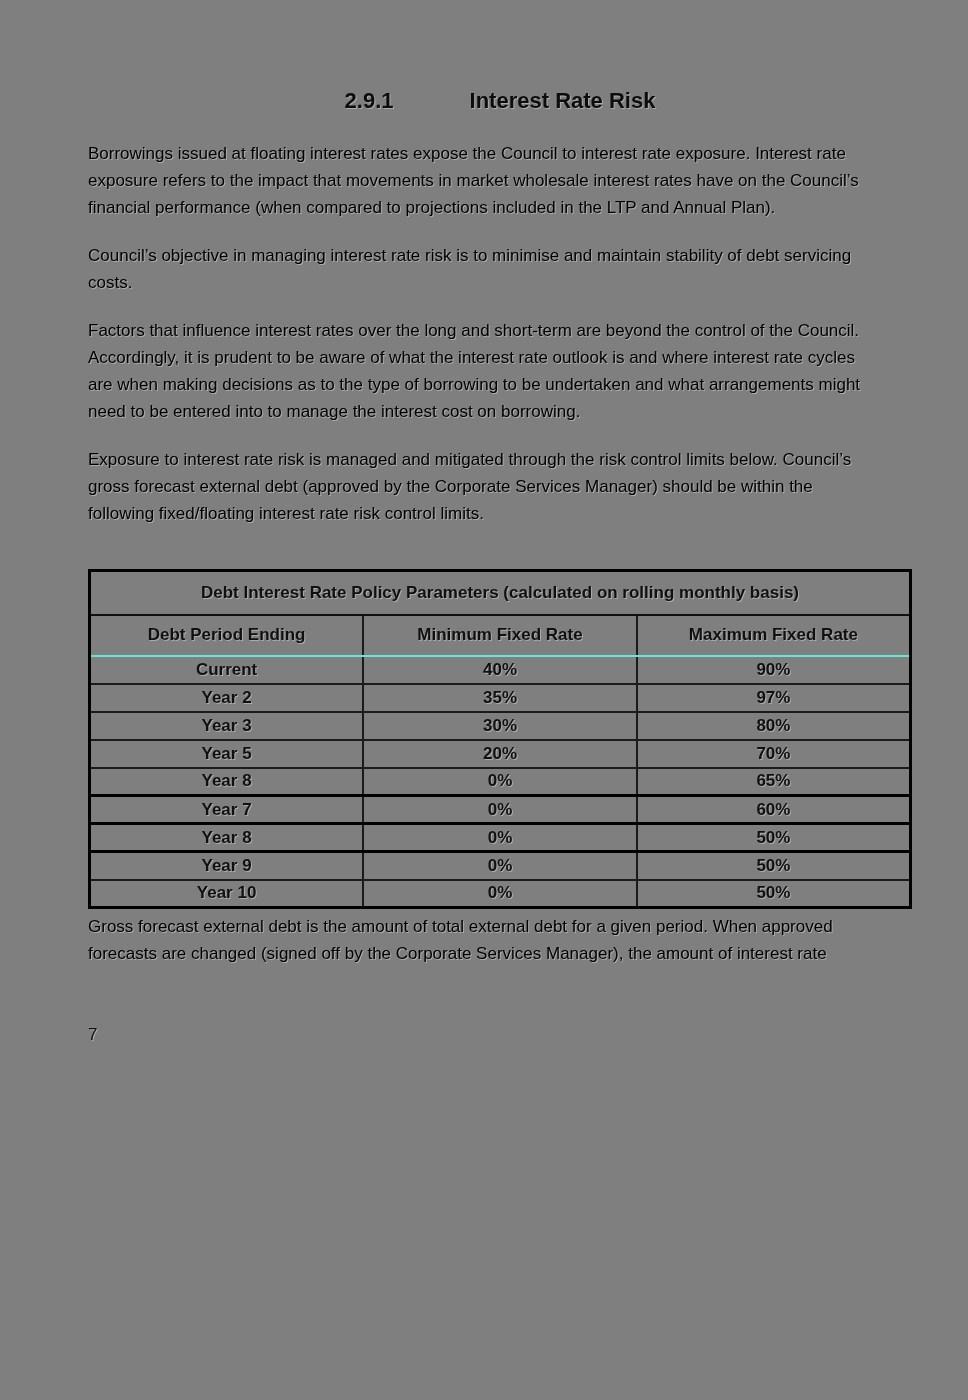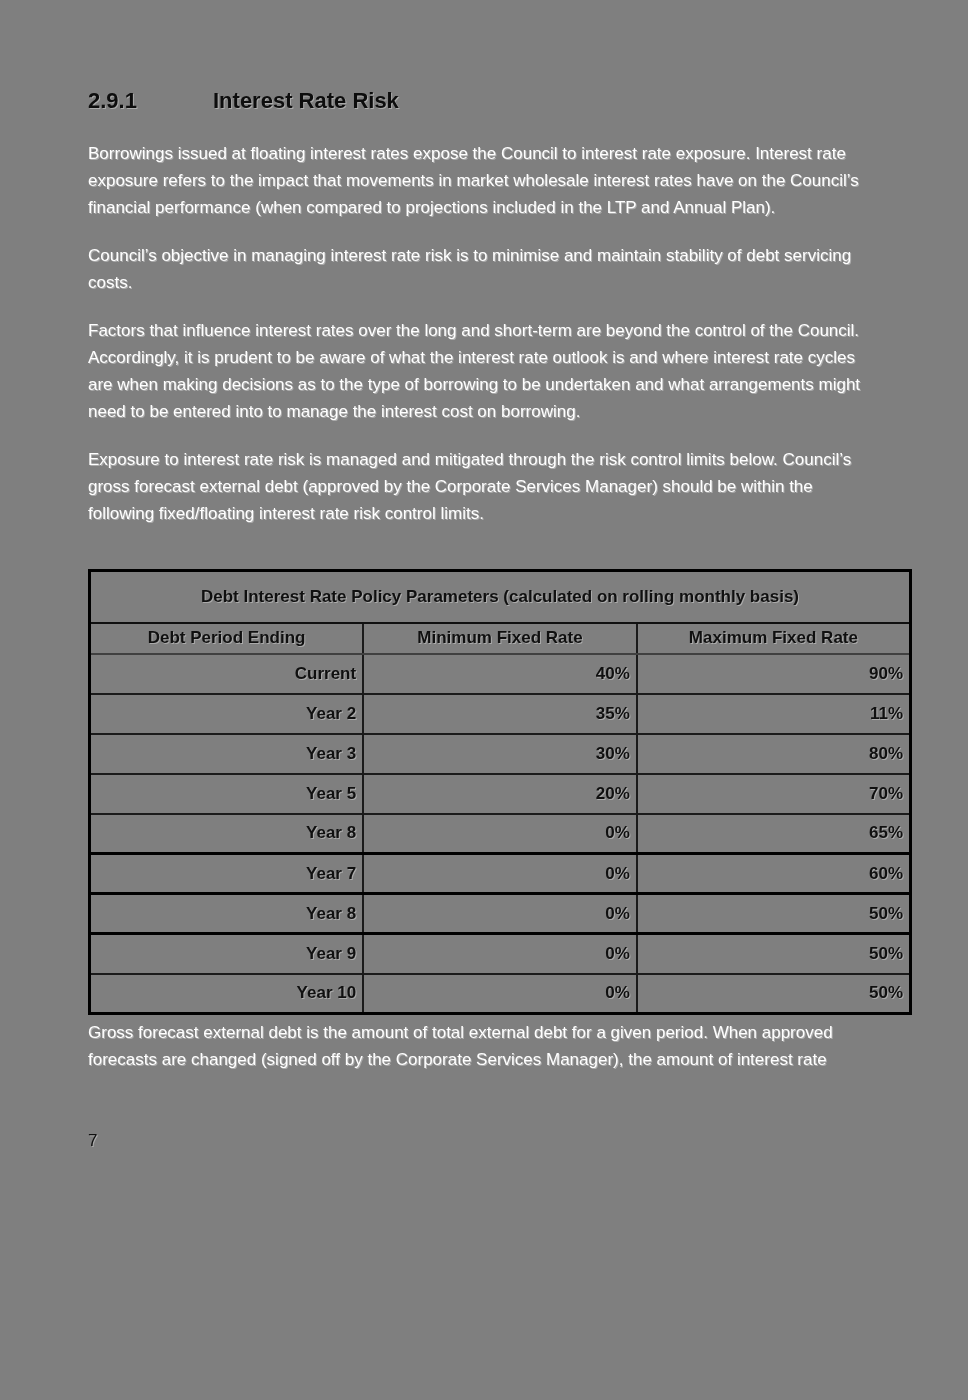--- a/index.html
+++ b/index.html
@@ -18,56 +18,57 @@
     text-shadow: 1px 1px 0 rgba(255,255,255,0.35);
   }
   
   .heading {
     display: flex;
     align-items: baseline;
     font-size: 22px;
     font-weight: bold;
     color: #0d0d0d;
     margin-bottom: 26px;
+    justify-content: center;
   }
   .heading .h-num { width: 125px; flex: 0 0 auto; }
   
   .para {
     max-width: 794px;
     font-size: 17px;
     line-height: 27px;
     margin-bottom: 21px;
-    color: #ffffff;
+    color: #000000;
   }
   
   table.rate-table {
     width: 100%;
     margin-top: 42px;
     border-collapse: collapse;
     table-layout: fixed;
     font-size: 17px;
     font-weight: bold;
     text-align: center;
     color: #101010;
     border: 3px solid #000;
   }
   table.rate-table td {
     border: 2px solid #1b1b1b;
     vertical-align: middle;
     padding: 2px 6px;
   }
   tr.title-row td {
-    height: 52px;
+    height: 44px;
     border-bottom: 2px solid #101010;
   }
   tr.header-row td {
-    height: 31px;
-    border-bottom: 2px solid #404040;
+    height: 41px;
+    border-bottom: 2px solid #5eead4;
   }
-  tr.data-row td { height: 40px; text-align: right; }
+  tr.data-row td { height: 28px; }
   
   table.rate-table tr:nth-child(7) td,
   table.rate-table tr:nth-child(8) td,
   table.rate-table tr:nth-child(9) td {
     border-bottom: 3px solid #000;
   }
   
   .closing { margin-top: 4px; }
   .folio {
     margin-top: 58px;
@@ -101,21 +102,21 @@
       <td>Maximum Fixed Rate</td>
     </tr>
     <tr class="data-row">
       <td>Current</td>
       <td>40%</td>
       <td>90%</td>
     </tr>
     <tr class="data-row">
       <td>Year 2</td>
       <td>35%</td>
-      <td>11%</td>
+      <td>97%</td>
     </tr>
     <tr class="data-row">
       <td>Year 3</td>
       <td>30%</td>
       <td>80%</td>
     </tr>
     <tr class="data-row">
       <td>Year 5</td>
       <td>20%</td>
       <td>70%</td>

